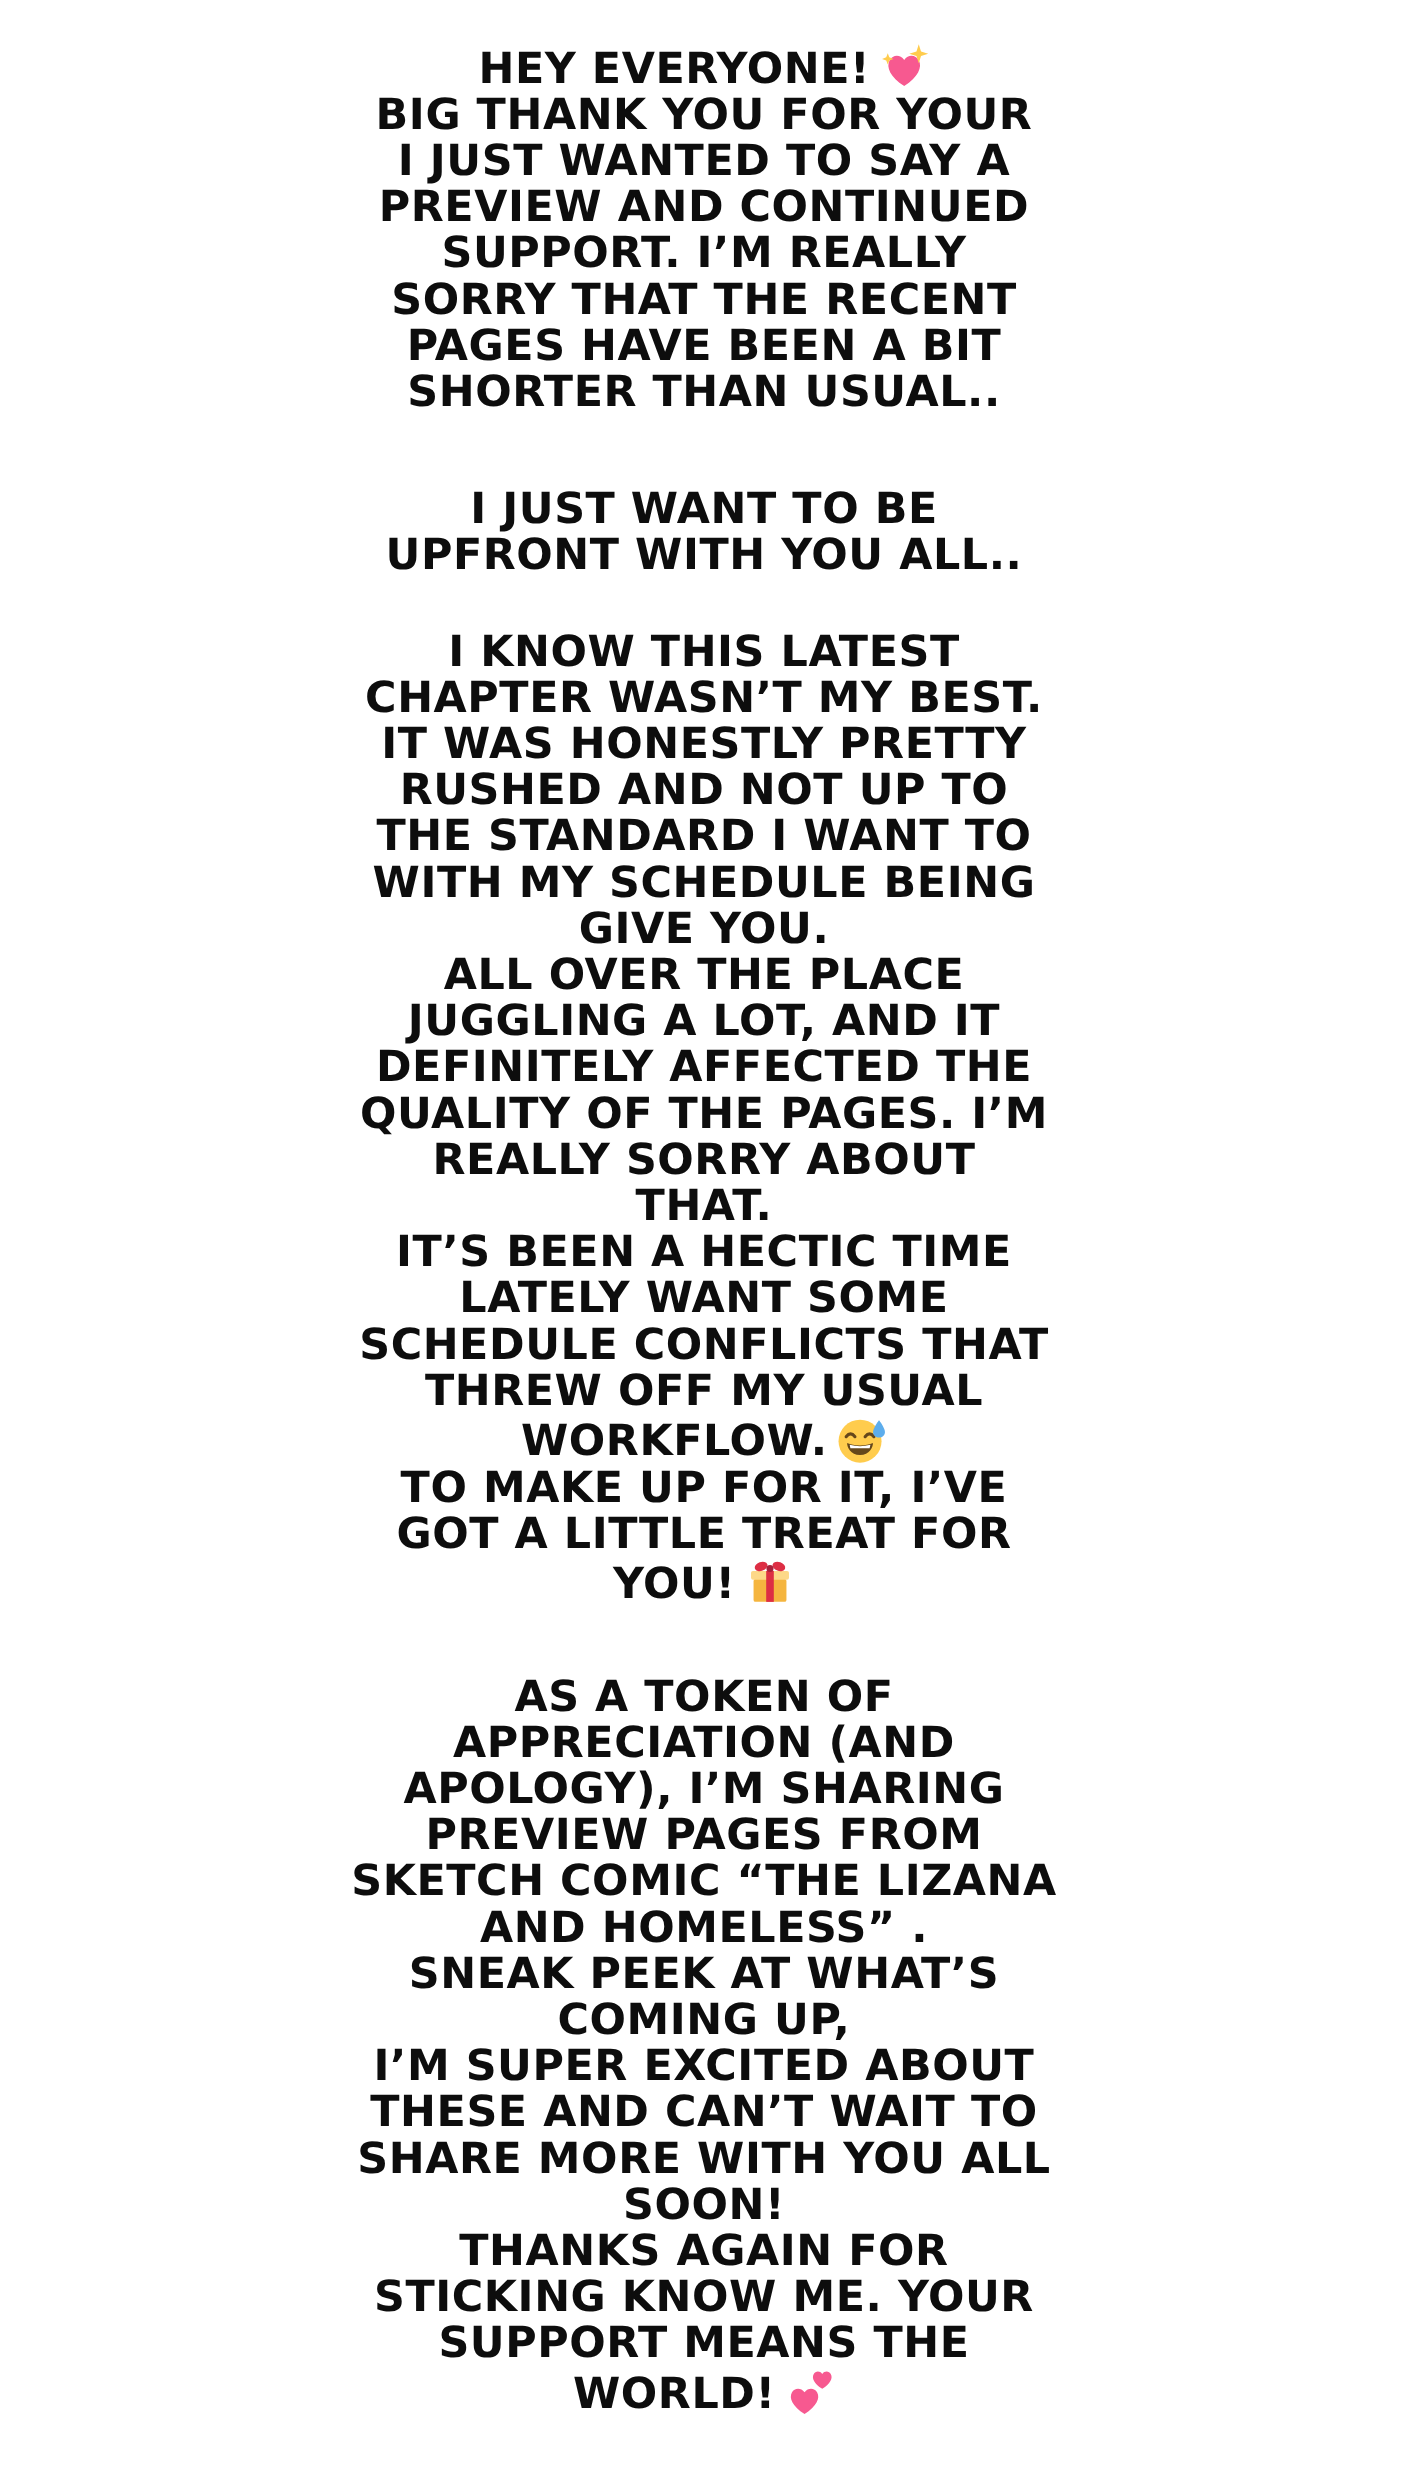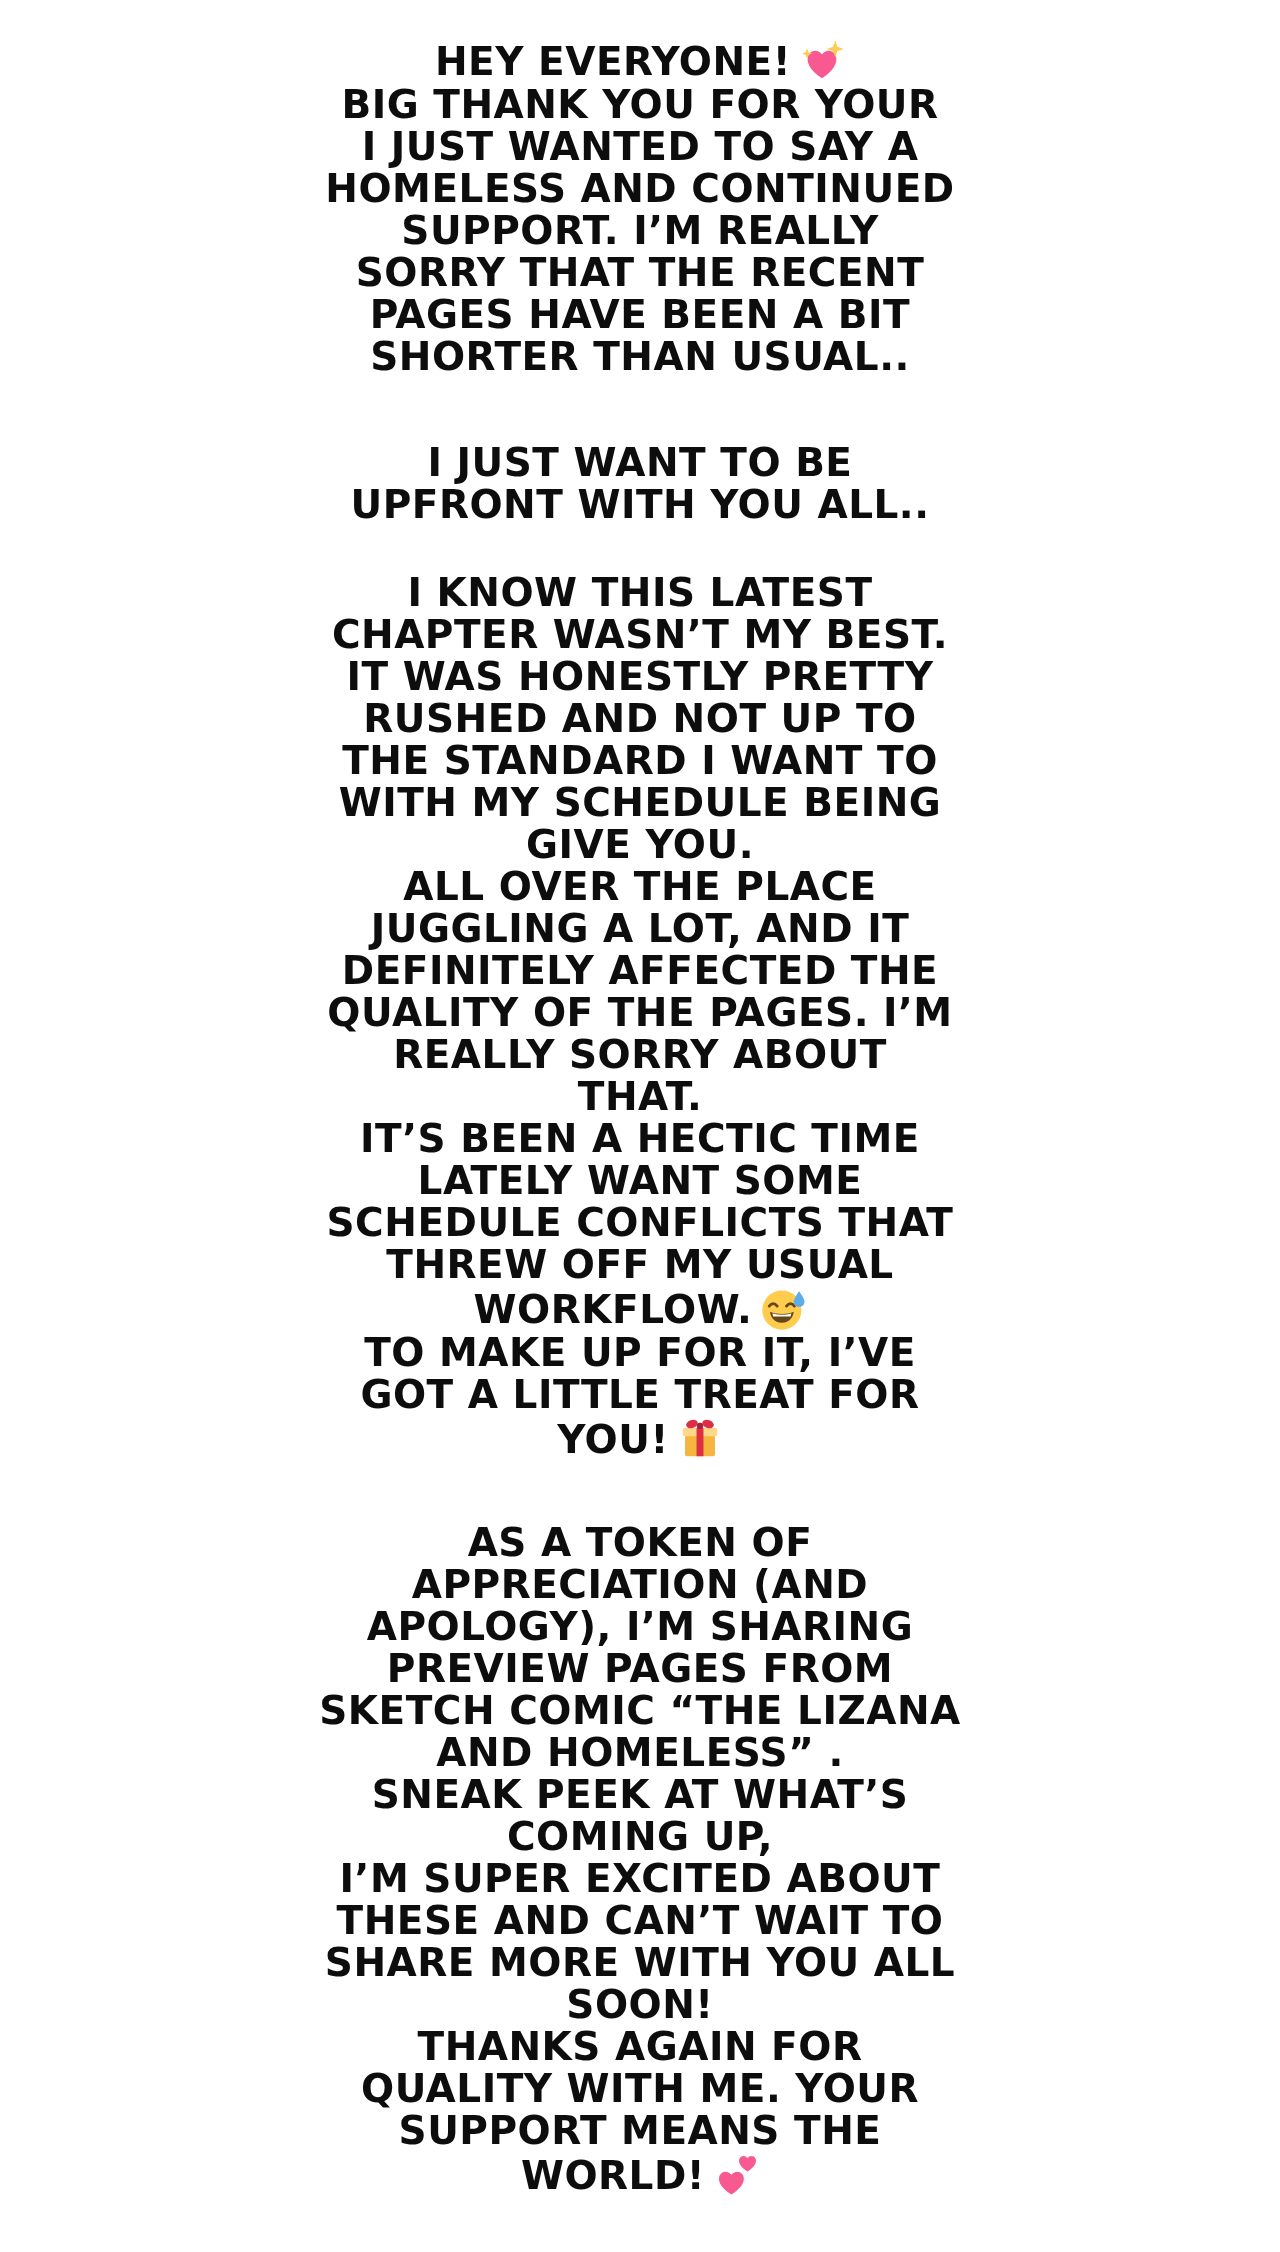--- a/index.html
+++ b/index.html
@@ -52,21 +52,21 @@
 
 <div class="note">
     <div class="paragraph">
       <div class="line"><span>HEY EVERYONE!</span><span class="emoji" role="img" aria-label="💖"><svg viewBox="0 0 40 40" xmlns="http://www.w3.org/2000/svg">
             <path d="M20 35 C9 28 5.5 20 8.5 14.6 C10.9 10.3 16.7 9.7 20 14.4 C23.3 9.7 29.1 10.3 31.5 14.6 C34.5 20 31 28 20 35Z" fill="#f75990"></path>
             <path d="M31.5 2 L33.3 7.7 L39 9.5 L33.3 11.3 L31.5 17 L29.7 11.3 L24 9.5 L29.7 7.7Z" fill="#ffcc4d"></path>
             <path d="M7 9 L8.2 12.3 L11.5 13.5 L8.2 14.7 L7 18 L5.8 14.7 L2.5 13.5 L5.8 12.3Z" fill="#ffcc4d"></path>
           </svg></span></div>
       <div class="line"><span>BIG THANK YOU FOR YOUR</span></div>
       <div class="line"><span>I JUST WANTED TO SAY A</span></div>
-      <div class="line"><span>HOMELESS AND CONTINUED</span></div>
+      <div class="line"><span>PREVIEW AND CONTINUED</span></div>
       <div class="line"><span>SUPPORT. I’M REALLY</span></div>
       <div class="line"><span>SORRY THAT THE RECENT</span></div>
       <div class="line"><span>PAGES HAVE BEEN A BIT</span></div>
       <div class="line"><span>SHORTER THAN USUAL..</span></div>
     </div>
     <div class="paragraph">
       <div class="line"><span>I JUST WANT TO BE</span></div>
       <div class="line"><span>UPFRONT WITH YOU ALL..</span></div>
     </div>
     <div class="paragraph">
@@ -113,20 +113,20 @@
       <div class="line"><span>PREVIEW PAGES FROM</span></div>
       <div class="line"><span>SKETCH COMIC “THE LIZANA</span></div>
       <div class="line"><span>AND HOMELESS” .</span></div>
       <div class="line"><span>SNEAK PEEK AT WHAT’S</span></div>
       <div class="line"><span>COMING UP,</span></div>
       <div class="line"><span>I’M SUPER EXCITED ABOUT</span></div>
       <div class="line"><span>THESE AND CAN’T WAIT TO</span></div>
       <div class="line"><span>SHARE MORE WITH YOU ALL</span></div>
       <div class="line"><span>SOON!</span></div>
       <div class="line"><span>THANKS AGAIN FOR</span></div>
-      <div class="line"><span>QUALITY WITH ME. YOUR</span></div>
+      <div class="line"><span>STICKING KNOW ME. YOUR</span></div>
       <div class="line"><span>SUPPORT MEANS THE</span></div>
       <div class="line"><span>WORLD!</span><span class="emoji" role="img" aria-label="💕"><svg viewBox="0 0 40 40" xmlns="http://www.w3.org/2000/svg">
             <path d="M16 37 C6.5 31 3.5 24.5 6 20 C8 16.4 13 15.9 16 19.8 C19 15.9 24 16.4 26 20 C28.5 24.5 25.5 31 16 37Z" fill="#f75990"></path>
             <path d="M30 17 C23.5 13 21.5 8.5 23.2 5.5 C24.6 3 28 2.7 30 5.3 C32 2.7 35.4 3 36.8 5.5 C38.5 8.5 36.5 13 30 17Z" fill="#f75990"></path>
           </svg></span></div>
     </div>
   </div>
 
 </body></html>

